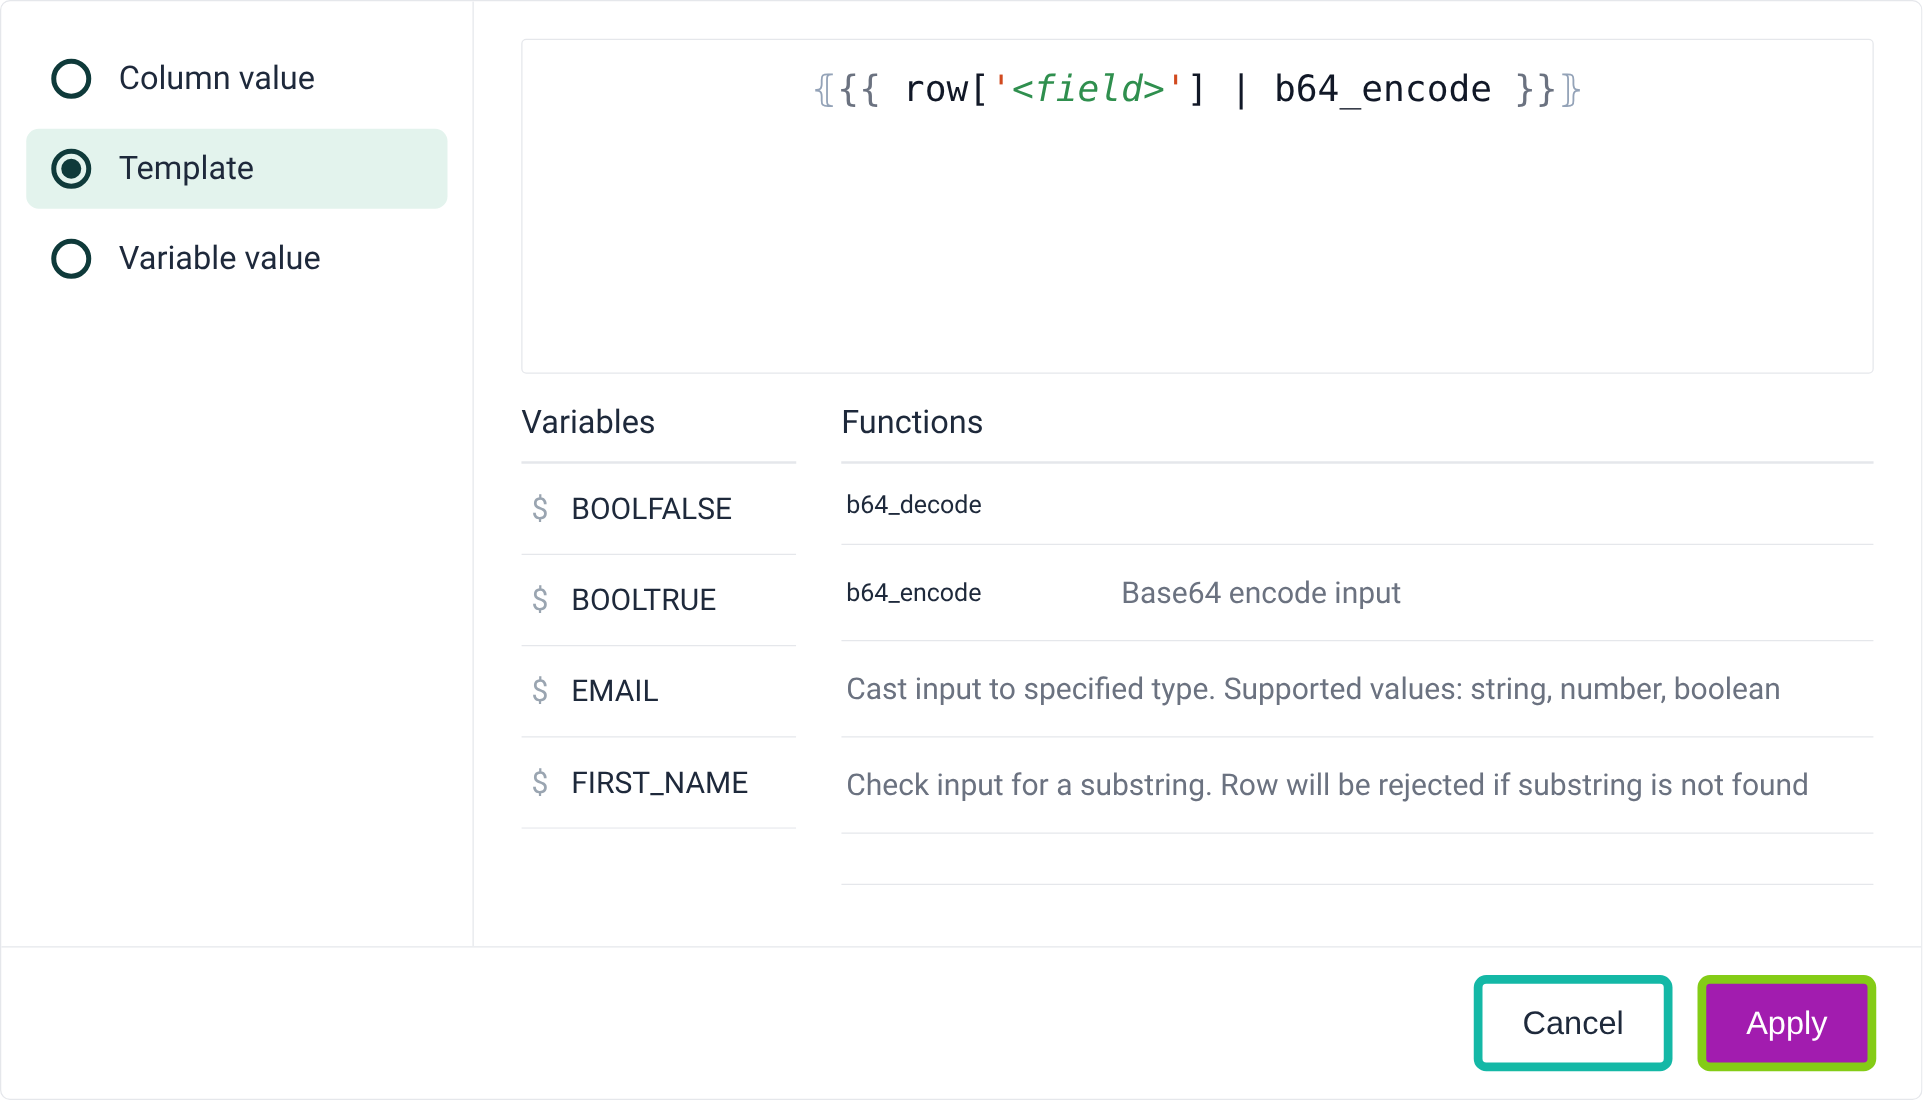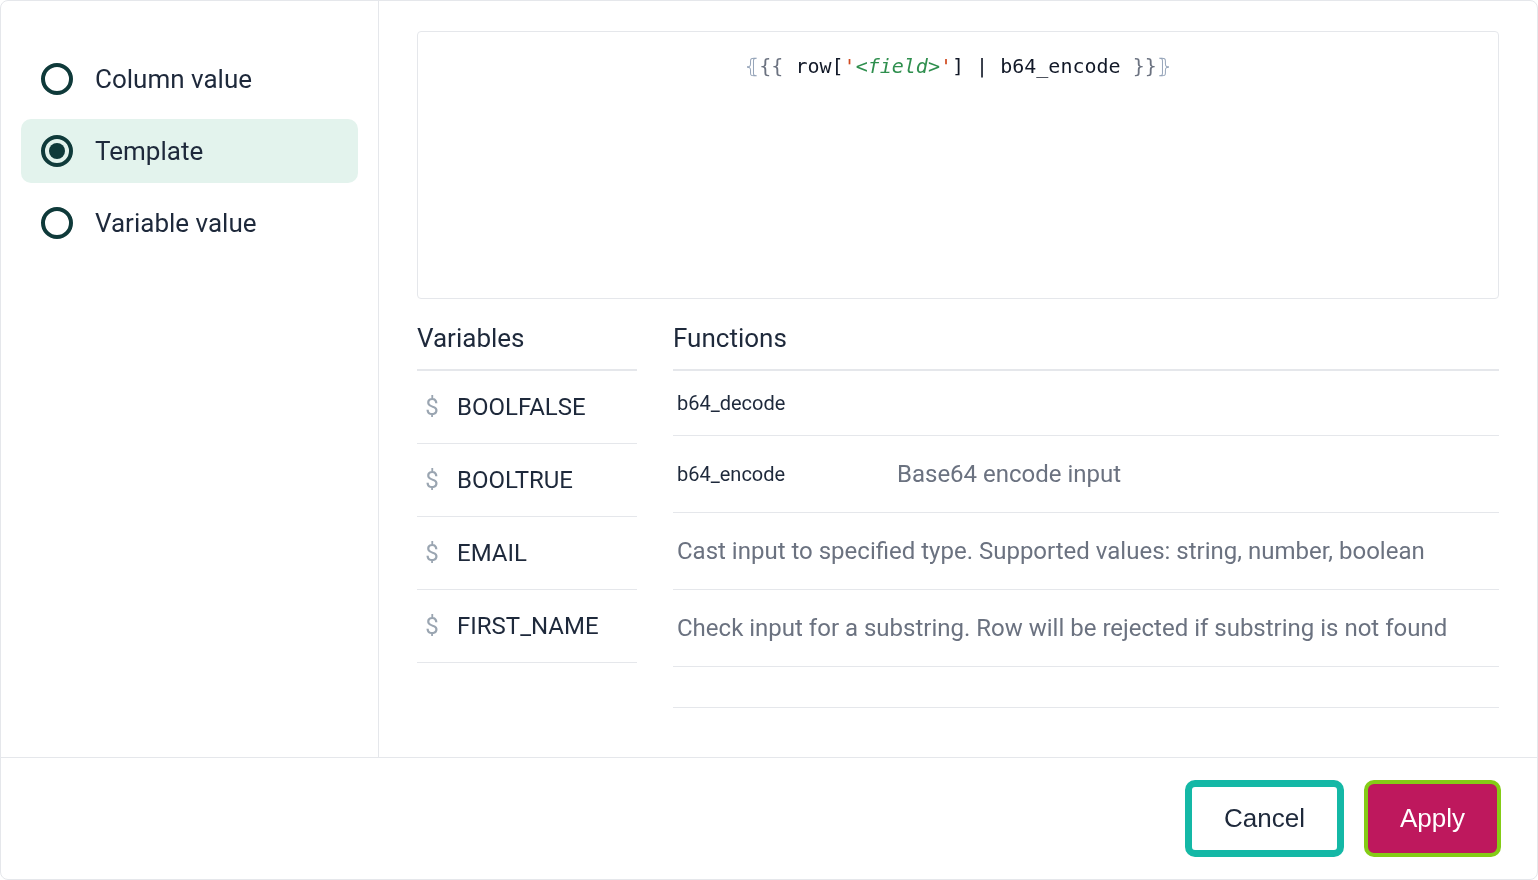--- a/index.html
+++ b/index.html
@@ -21,21 +21,21 @@
       overflow: hidden;
     }
     .main-area {
       flex: 1;
       display: flex;
       overflow: hidden;
     }
     .sidebar {
       width: 378px;
       border-right: 1px solid #e5e7eb;
-      padding: 46px 20px;
+      padding: 30px 20px;
       display: flex;
       flex-direction: column;
       gap: 8px;
     }
     .radio-option {
       display: flex;
       align-items: center;
       gap: 22px;
       padding: 16px 20px;
       border-radius: 10px;
@@ -70,21 +70,21 @@
       display: flex;
       flex-direction: column;
       overflow: hidden;
     }
     .code-editor {
       border: 1px solid #e5e7eb;
       border-radius: 4px;
       height: 268px;
       padding: 22px 26px;
       font-family: ui-monospace, SFMono-Regular, Menlo, Monaco, Consolas, monospace;
-      font-size: 20px;
+      font-size: 29px;
       text-align: center;
       color: #111827;
       margin-bottom: 24px;
     }
     .code-editor .brace { color: #6b7280; }
     .code-editor .row    { color: #111827; }
     .code-editor .string { color: #d14a1f; }
     .code-editor .field  { color: #2f8f4e; font-style: italic; }
     .code-editor .pipe   { color: #111827; }
     .code-editor .fn     { color: #111827; }
@@ -160,23 +160,23 @@
       border-radius: 10px;
       cursor: pointer;
       border: 1px solid transparent;
     }
     .btn-cancel {
       background: #fff;
       color: #1e293b;
       border: 7px solid #14b8a6;
     }
     .btn-apply {
-      background: #be185d;
+      background: #a21caf;
       color: #fff;
-      border: 4px solid #84cc16;
+      border: 7px solid #84cc16;
       font-weight: 500;
     }
   </style>
 </head>
 <body>
 
 <div class="container">
   <div class="main-area">
     <div class="sidebar">
       <div class="radio-option">

